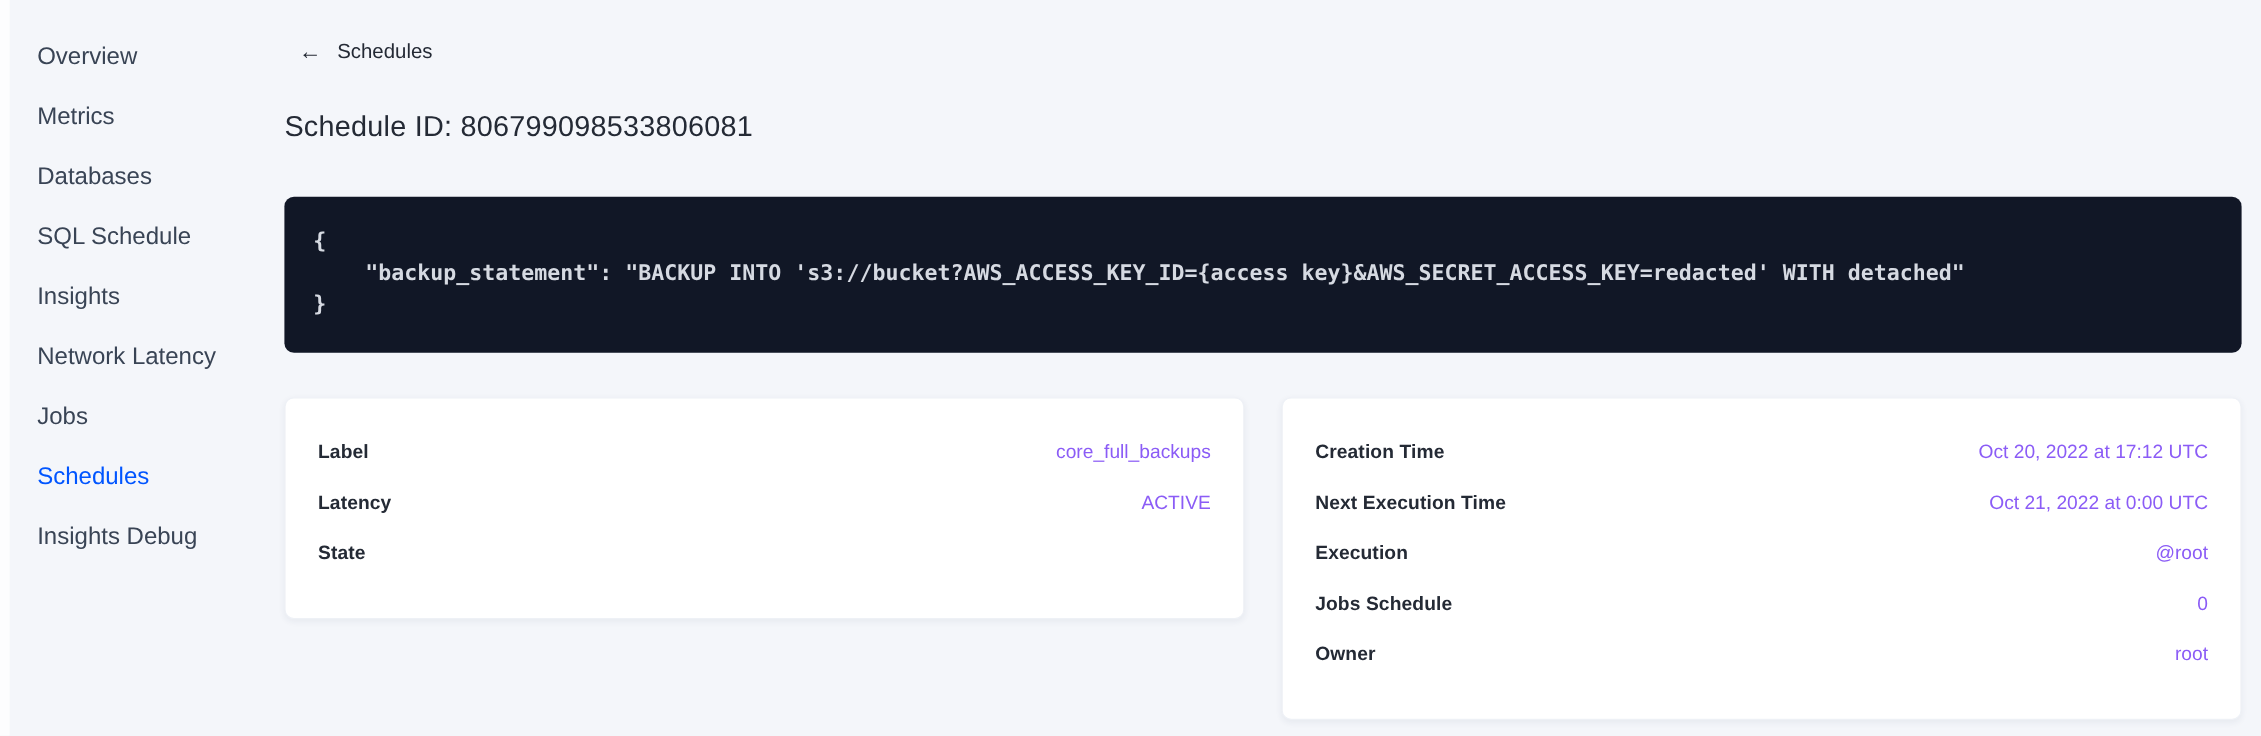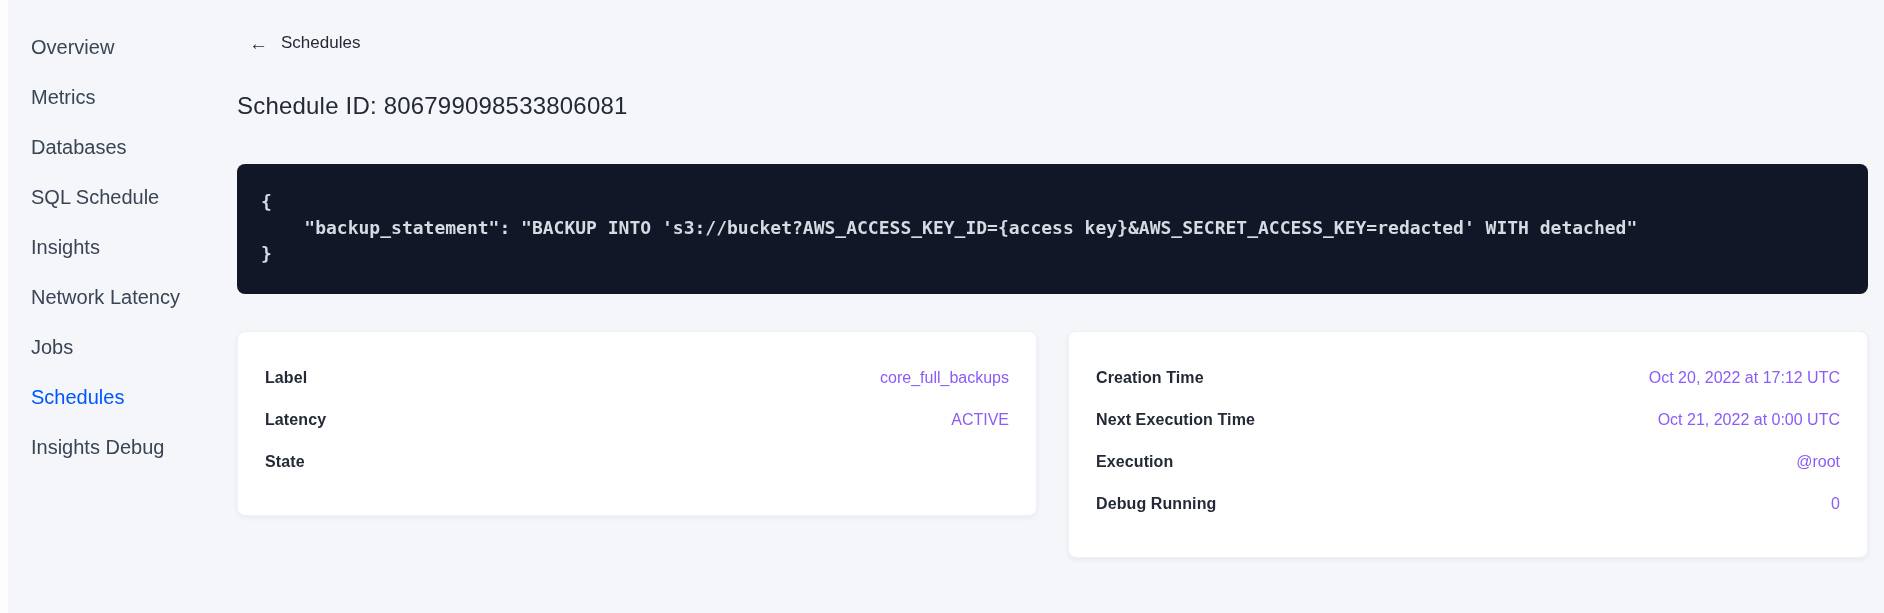--- a/index.html
+++ b/index.html
@@ -166,20 +166,24 @@
       </div>
       <div class="detail-row">
         <span class="label">Next Execution Time</span>
         <span class="value">Oct 21, 2022 at 0:00 UTC</span>
       </div>
       <div class="detail-row">
         <span class="label">Execution</span>
         <span class="value">@root</span>
       </div>
       <div class="detail-row">
-        <span class="label">Debug Running</span>
+        <span class="label">Jobs Schedule</span>
         <span class="value">0</span>
+      </div>
+      <div class="detail-row">
+        <span class="label">Owner</span>
+        <span class="value">root</span>
       </div>
     </section>
 
   </div>
 
 </main>
 
 </body></html>

